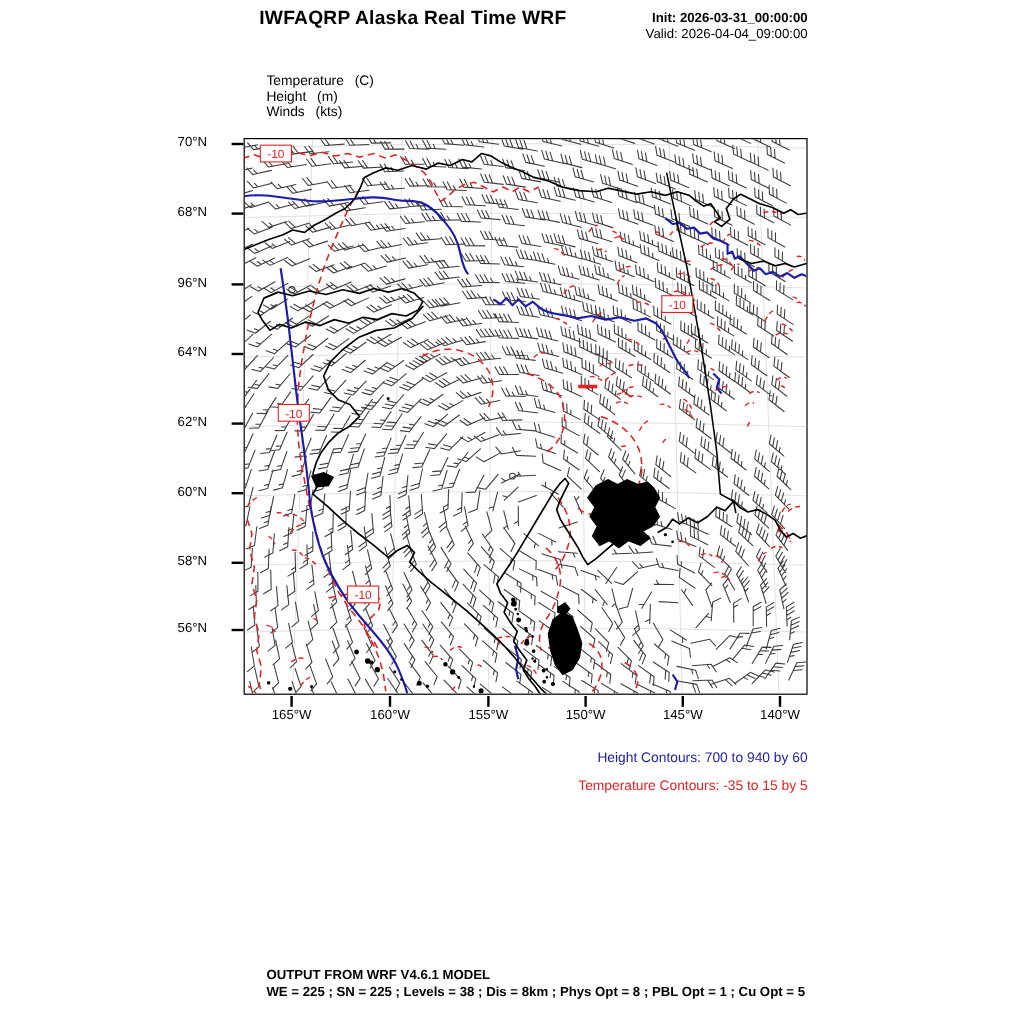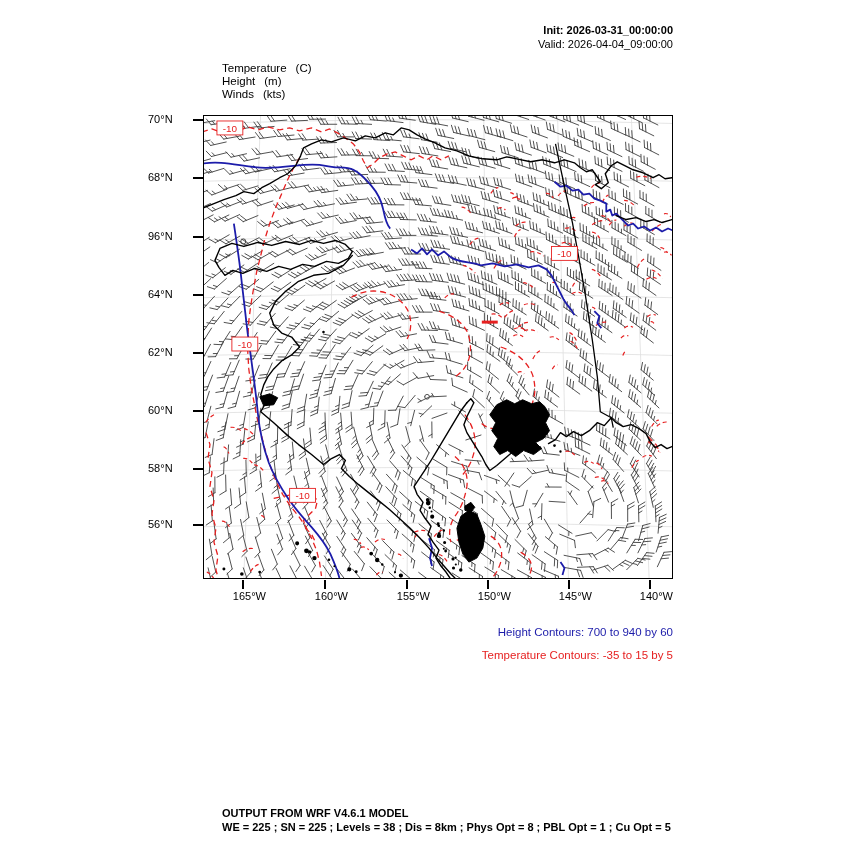--- a/index.html
+++ b/index.html
@@ -3,30 +3,30 @@
 <meta charset="utf-8">
 <style>
   :root{
     --temp:#e62020; --hgt:#1c1caa; --coast:#000; --barb:#3d3d3d; --grat:#dedede;
   }
   html,body{margin:0;padding:0;background:#fff;}
   #page{position:relative;width:850px;height:850px;background:#fff;overflow:hidden;
         font-family:"Liberation Sans", sans-serif;color:#000;}
   .abs{position:absolute;}
   #page-title{left:216px;top:7px;font-size:16px;font-weight:bold;letter-spacing:.2px;white-space:nowrap;}
-  #run-info{right:177px;top:8px;text-align:right;font-size:11px;line-height:14px;white-space:nowrap;margin-top:15px;}
+  #run-info{right:177px;top:8px;text-align:right;font-size:11px;line-height:14px;white-space:nowrap;}
   #run-info .init{font-weight:bold;}
   #field-list{left:222px;top:62px;font-size:11.5px;line-height:13px;}
   .field-row .unit{margin-left:9px;}
   #map-frame{left:203px;top:115px;width:470px;height:464px;border:1.6px solid #000;box-sizing:border-box;background:#fff;text-align:center;}
   #map-frame svg{position:absolute;left:0;top:0;width:100%;height:100%;}
   .lat-tick{position:absolute;left:193px;width:10px;height:1.6px;background:#000;}
   .lon-tick{position:absolute;top:580px;width:1.6px;height:9px;background:#000;}
   .lat-label{position:absolute;left:148px;width:44px;text-align:left;font-size:11px;}
-  .lon-label{position:absolute;width:46px;text-align:right;font-size:11px;top:590px;}
+  .lon-label{position:absolute;width:46px;text-align:center;font-size:11px;top:590px;}
   .note{position:absolute;right:177px;font-size:11.5px;white-space:nowrap;margin-top:23px;}
   #height-note{top:603px;color:var(--hgt);}
   #temp-note{top:626px;color:var(--temp);}
   #footer{left:222px;top:806px;font-size:11px;font-weight:bold;line-height:14px;white-space:nowrap;}
   
   .graticule{fill:none;stroke:var(--grat);stroke-width:.8;}
   .barbs{fill:none;stroke:var(--barb);stroke-width:.9;stroke-linecap:round;}
   .tcont{fill:none;stroke:var(--temp);stroke-width:1.3;stroke-dasharray:6 4;}
   .tspeck{fill:none;stroke:var(--temp);stroke-width:1.2;stroke-dasharray:4 3;}
   .tbold{fill:none;stroke:var(--temp);stroke-width:3;}
@@ -36,20 +36,21 @@
   .border-line{fill:none;stroke:#000;stroke-width:1.3;stroke-linejoin:round;}
   .dots{fill:#000;stroke:none;}
   .clabel-box{fill:#fff;stroke:var(--temp);stroke-width:.9;}
   .clabel-text{fill:var(--temp);font-family:"Liberation Sans",sans-serif;font-size:10px;text-anchor:middle;}
 </style>
 </head>
 <body>
 
 <div id="page">
 
+  <div id="page-title" class="abs">IWFAQRP Alaska Real Time WRF</div>
 
   <div id="run-info" class="abs">
     <div class="init"><span>Init:</span> <span>2026-03-31_00:00:00</span></div>
     <div class="valid"><span>Valid:</span> <span>2026-04-04_09:00:00</span></div>
   </div>
 
   <div id="field-list" class="abs">
     <div class="field-row"><span>Temperature</span><span class="unit">(C)</span></div>
     <div class="field-row"><span>Height</span><span class="unit">(m)</span></div>
     <div class="field-row"><span>Winds</span><span class="unit">(kts)</span></div>

